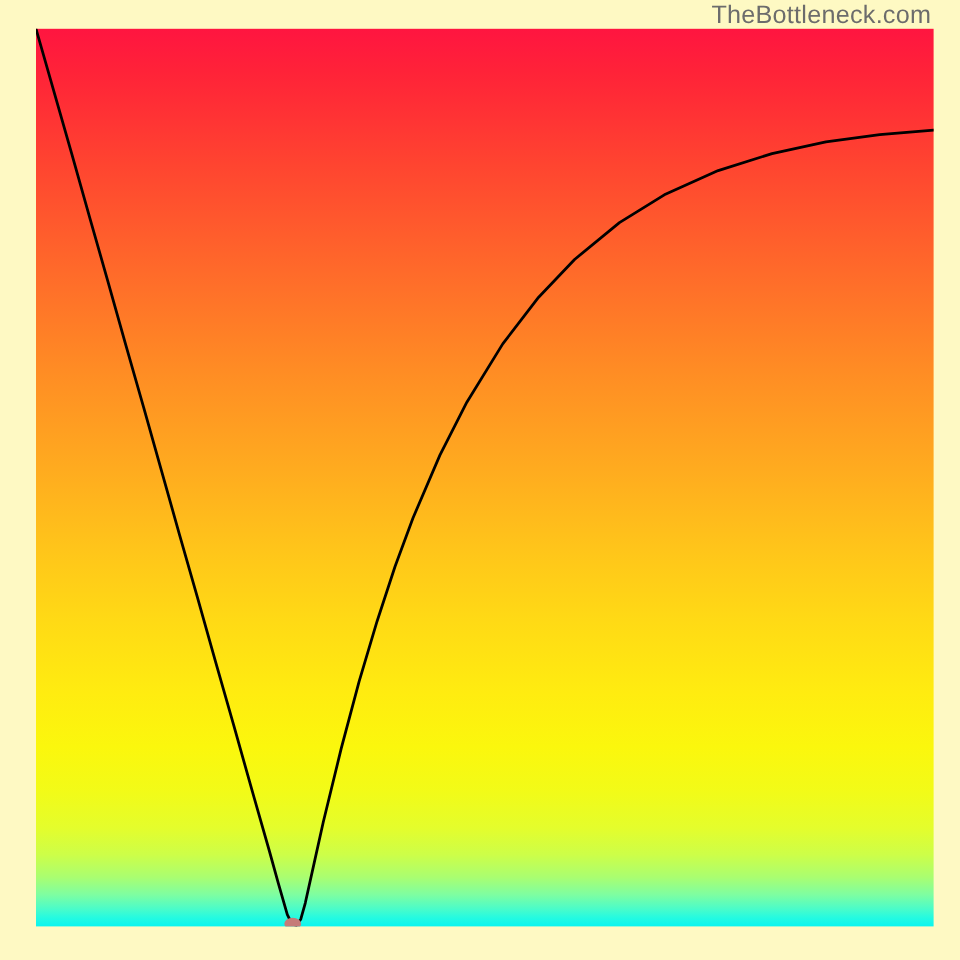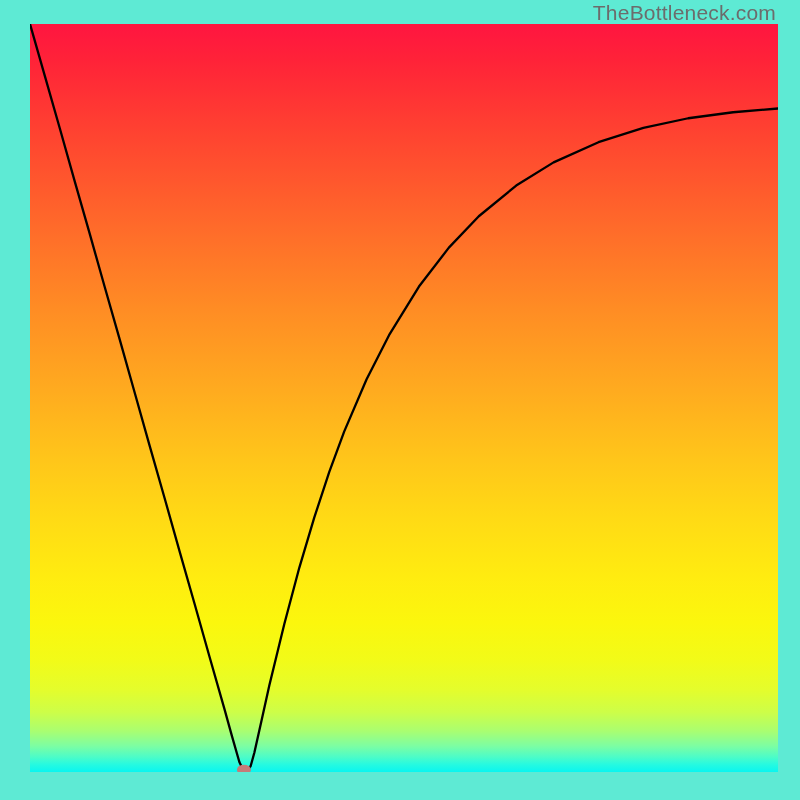--- a/index.html
+++ b/index.html
@@ -8,21 +8,21 @@
     width: 800px;
     height: 800px;
     background: #000;
     overflow: hidden;
     font-family: Arial, Helvetica, sans-serif;
   }
   .frame {
     position: relative;
     width: 800px;
     height: 800px;
-    background: #5eead4;
+    background: #fef9c3;
   }
   .plot-area {
     position: absolute;
     left: 30px;
     top: 24px;
     width: 748px;
     height: 748px;
     background: linear-gradient(to bottom,
       #ff1540 0%,
       #ff2338 5%,

